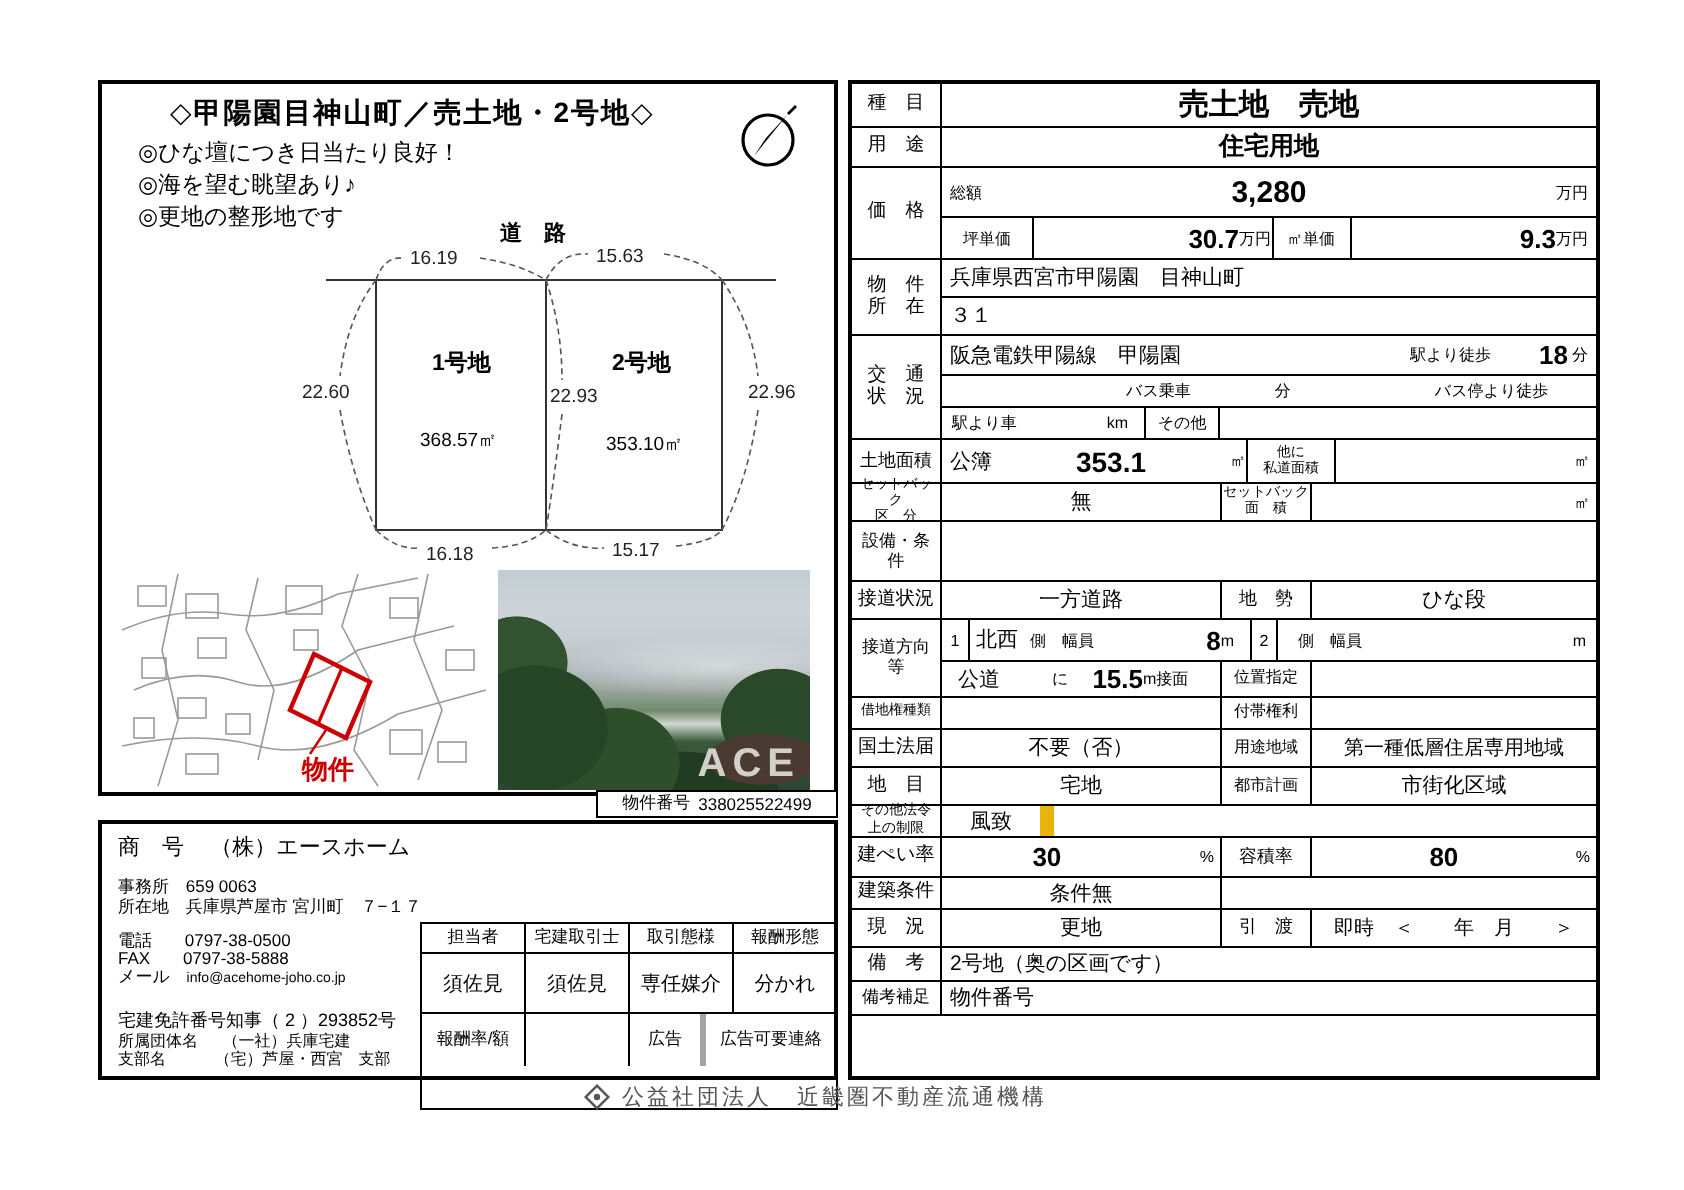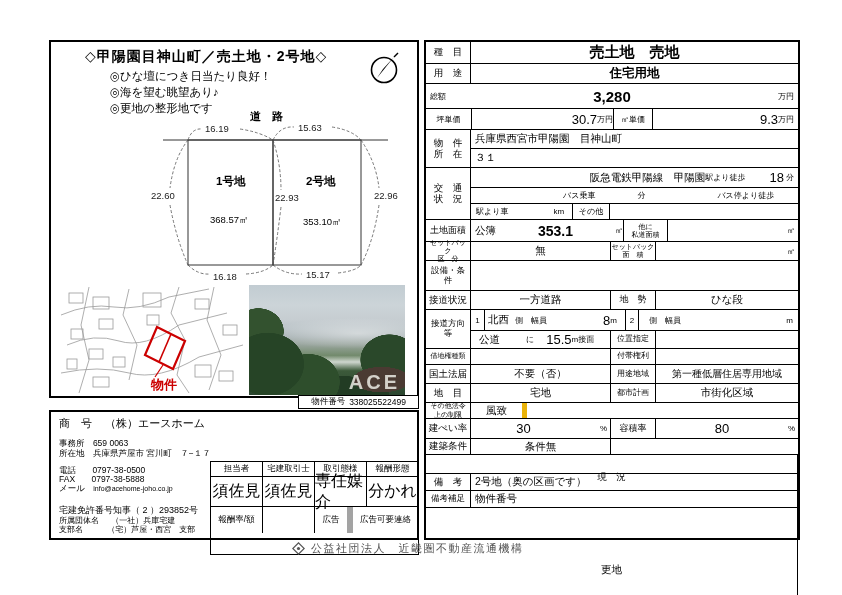--- a/index.html
+++ b/index.html
@@ -2,38 +2,38 @@
 <html><head>
 <meta charset="utf-8">
 <style>
   html,body{margin:0;padding:0;background:#fff;}
   .sheet{position:relative;width:842px;height:595px;background:#fff;overflow:hidden;
          font-family:"Liberation Sans","DejaVu Sans",sans-serif;color:#000;}
   .box{position:absolute;border:2px solid #000;background:#fff;box-sizing:border-box;}
   .abs{position:absolute;}
   
   .title{position:absolute;left:34px;top:6px;font-size:14px;font-weight:bold;letter-spacing:1px;white-space:nowrap;}
-  .bullet{position:absolute;left:18px;font-size:11.5px;white-space:nowrap;margin-left:41px;}
+  .bullet{position:absolute;left:18px;font-size:11.5px;white-space:nowrap;}
   
   .rr{display:flex;border-bottom:1px solid #000;box-sizing:border-box;align-items:stretch;}
   .lab{flex:0 0 45px;border-right:1px solid #000;display:flex;flex-direction:column;align-items:center;
        justify-content:center;font-size:9.5px;line-height:1.15;text-align:center;box-sizing:border-box;padding:0 1px;}
   .lab.tiny{font-size:7px;}
   .grp{flex:1;display:flex;flex-direction:column;min-width:0;}
   .sr{display:flex;align-items:center;box-sizing:border-box;min-width:0;}
   .sr + .sr{border-top:1px solid #000;}
   .cell{display:flex;align-items:center;box-sizing:border-box;height:100%;}
   .c1{flex:0 0 140px;border-right:1px solid #000;justify-content:center;}
   .mlab{flex:0 0 45px;border-right:1px solid #000;justify-content:center;font-size:8px;text-align:center;
         flex-direction:column;line-height:1.1;}
   .c2{flex:1;justify-content:center;min-width:0;}
   .fill{flex:1;}
   .sm{font-size:8px;}
   .md{font-size:10.5px;}
-  .v13{font-size:13px;font-weight:normal;}
+  .v13{font-size:13px;font-weight:bold;}
   .v15{font-size:15px;font-weight:bold;}
   
   .cl{position:absolute;font-size:8.5px;white-space:nowrap;}
   .atable{position:absolute;left:159px;top:49px;width:209px;height:94px;border:1px solid #000;box-sizing:border-box;}
   .atr{display:flex;box-sizing:border-box;}
   .atr>div{display:flex;align-items:center;justify-content:center;box-sizing:border-box;}
   
   .photo{position:absolute;left:198px;top:243px;width:156px;height:110px;overflow:hidden;
     background:
       radial-gradient(40px 18px at 85% 86%, #4a3a32 0 70%, rgba(0,0,0,0) 71%),
@@ -181,30 +181,30 @@
       <span style="margin-left:22px;">（宅）芦屋・西宮　支部</span>
     </div>
 
     <div class="atable">
       <div class="atr" style="height:15px;border-bottom:1px solid #000;font-size:8.5px;">
         <div style="flex:1;border-right:1px solid #000;">担当者</div>
         <div style="flex:1;border-right:1px solid #000;">宅建取引士</div>
         <div style="flex:1;border-right:1px solid #000;">取引態様</div>
         <div style="flex:1;">報酬形態</div>
       </div>
-      <div class="atr" style="height:30px;border-bottom:1px solid #000;font-size:16px;">
+      <div class="atr" style="height:30px;border-bottom:1px solid #000;font-size:10px;">
         <div style="flex:1;border-right:1px solid #000;">須佐見</div>
         <div style="flex:1;border-right:1px solid #000;">須佐見</div>
         <div style="flex:1;border-right:1px solid #000;">専任媒介</div>
         <div style="flex:1;">分かれ</div>
       </div>
       <div class="atr" style="height:26px;font-size:8.5px;">
         <div style="flex:0 0 52px;border-right:1px solid #000;">報酬率/額</div>
         <div style="flex:0 0 52px;border-right:1px solid #000;"></div>
-        <div style="flex:0 0 38px;border-right:6px solid #a3a3a3;">広告</div>
+        <div style="flex:0 0 38px;border-right:3px solid #a3a3a3;">広告</div>
         <div style="flex:1;">広告可要連絡</div>
       </div>
     </div>
   </div>
 
   <div class="box" style="left:424px;top:40px;width:376px;height:500px;">
 
     <div class="rr" style="height:22px;">
       <div class="lab">
           <span>種　目</span>
@@ -213,20 +213,23 @@
     </div>
 
     <div class="rr" style="height:20px;">
       <div class="lab">
           <span>用　途</span>
         </div>
       <div class="cell c2" style="font-size:12.5px;font-weight:bold;">住宅用地</div>
     </div>
 
     <div class="rr" style="height:46px;">
+      <div class="lab">
+          <span>価　格</span>
+        </div>
       <div class="grp">
         <div class="sr" style="flex:0 0 24px;">
           <span class="sm" style="margin-left:4px;">総額</span>
           <span class="v15" style="flex:1;text-align:center;">3,280</span>
           <span class="sm" style="margin-right:4px;">万円</span>
         </div>
         <div class="sr" style="flex:1;">
           <div class="cell sm" style="flex:0 0 46px;border-right:1px solid #000;justify-content:center;">坪単価</div>
           <div class="cell" style="flex:1;justify-content:flex-end;">
             <span class="v13">30.7</span>
@@ -251,21 +254,21 @@
         <div class="sr md" style="flex:1;padding-left:4px;">３１</div>
       </div>
     </div>
 
     <div class="rr" style="height:52px;">
       <div class="lab">
         <span>交　通</span>
         <span>状　況</span>
       </div>
       <div class="grp">
-        <div class="sr" style="flex:0 0 19px;text-align:right;">
+        <div class="sr" style="flex:0 0 19px;">
           <span class="md fill" style="padding-left:4px;">阪急電鉄甲陽線　甲陽園</span>
           <span class="sm">駅より徒歩</span>
           <span class="v13" style="margin:0 2px 0 24px;">18</span>
           <span class="sm" style="margin-right:4px;">分</span>
         </div>
         <div class="sr" style="flex:0 0 16px;">
           <span class="sm" style="margin-left:92px;">バス乗車</span>
           <span class="sm" style="margin-left:42px;">分</span>
           <span class="sm" style="margin-left:72px;">バス停より徒歩</span>
         </div>
@@ -381,21 +384,21 @@
       <div class="cell c1 md">宅地</div>
       <div class="cell mlab">都市計画</div>
       <div class="cell c2 md">市街化区域</div>
     </div>
 
     <div class="rr" style="height:16px;">
       <div class="lab tiny">
         <span>その他法令</span>
         <span>上の制限</span>
       </div>
-      <div class="cell md" style="flex:0 0 56px;border-right:5px solid #eab308;justify-content:center;">風致</div>
+      <div class="cell md" style="flex:0 0 56px;border-right:7px solid #eab308;justify-content:center;">風致</div>
       <div class="fill"></div>
     </div>
 
     <div class="rr" style="height:20px;">
       <div class="lab">
           <span>建ぺい率</span>
         </div>
       <div class="cell" style="flex:0 0 140px;border-right:1px solid #000;gap:24px;">
         <div class="fill"></div>
         <span class="v13">30</span>
@@ -412,21 +415,21 @@
     </div>
 
     <div class="rr" style="height:16px;">
       <div class="lab">
           <span>建築条件</span>
         </div>
       <div class="cell md" style="flex:0 0 140px;border-right:1px solid #000;justify-content:center;">条件無</div>
       <div class="fill"></div>
     </div>
 
-    <div class="rr" style="height:19px;flex-direction:column;">
+    <div class="rr" style="height:19px;">
       <div class="lab">
           <span>現　況</span>
         </div>
       <div class="cell c1 md">更地</div>
       <div class="cell mlab" style="font-size:9px;">引　渡</div>
       <div class="cell c2" style="font-size:10px;">即時　＜　　年　月　　＞</div>
     </div>
 
     <div class="rr" style="height:17px;">
       <div class="lab">

